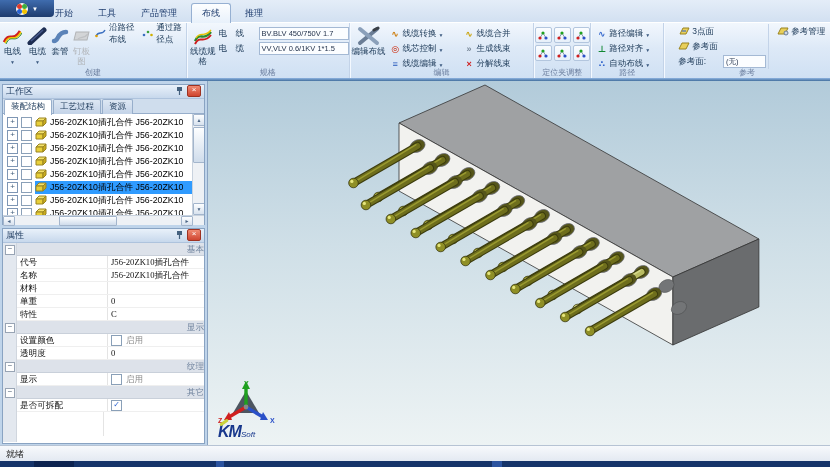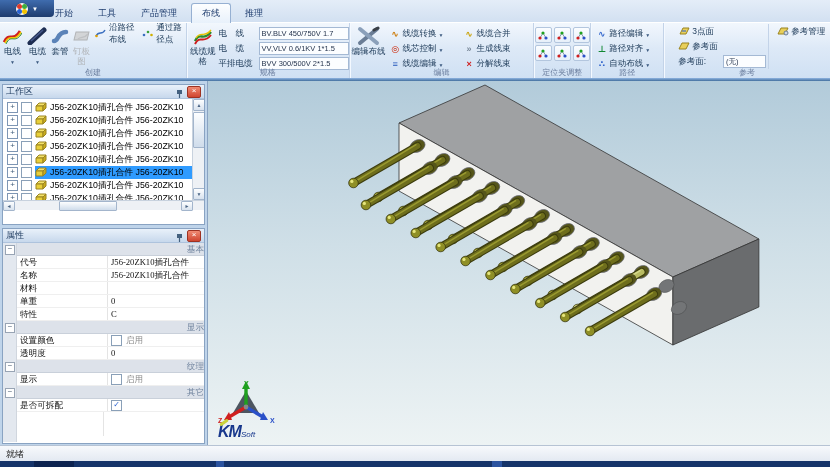--- a/index.html
+++ b/index.html
@@ -46,21 +46,21 @@
   .speclabel{width:37px;font-size:8.5px;color:#24405e;white-space:nowrap;}
   .specfield{width:84px;height:11px;line-height:11px;border:1px solid #a4b9d4;background:#fbfdff;
     font-size:7.5px;color:#26354e;padding:0 2px;white-space:nowrap;overflow:hidden;}
   .clampbtn{width:15px;height:14px;border:1px solid #b3c6de;border-radius:2px;
     background:linear-gradient(#fbfdff,#e7f0fa);display:flex;align-items:center;justify-content:center;margin:0 1px;}
   #ribline{position:absolute;left:0;top:78px;width:830px;height:3px;
     background:linear-gradient(#8fb4e0,#44709f);}
   
   #leftpane{position:absolute;left:0;top:81px;width:207px;height:364px;background:#bfd4ea;}
   .panel{position:absolute;left:2px;right:2px;border:1px solid #89a3c2;background:#fff;}
-  .phead{height:13px;background:linear-gradient(#e9f1fa,#c7d8ec);display:flex;align-items:flex-end;
+  .phead{height:13px;background:linear-gradient(#e9f1fa,#c7d8ec);display:flex;align-items:flex-start;
     padding:0 3px;color:#1d3a5f;border-bottom:1px solid #aec3dd;}
   .phead .ptitle{flex:1;}
   .pinbtn{width:11px;height:10px;display:flex;align-items:center;justify-content:center;margin-right:2px;}
   .closebtn{width:12px;height:10px;background:linear-gradient(#f08a72,#cf4530);border:1px solid #9e3222;
     border-radius:2px;color:#fff;font-size:8px;line-height:8px;text-align:center;}
   
   #ws{top:3px;height:139px;}
   #wstabs{height:14px;background:#cfdded;display:flex;border-bottom:1px solid #97aecb;padding-left:1px;}
   .wstab{padding:1px 6px 0 6px;font-size:8.5px;color:#233f5e;background:linear-gradient(#dde7f3,#c3d3e8);
     border:1px solid #97aecb;border-bottom:none;margin-right:1px;border-radius:2px 2px 0 0;height:13px;}
@@ -221,24 +221,20 @@
       </div>
       <div id="specrows" style="display:flex;flex-direction:column;gap:1px;padding-top:2px;">
           <div class="specrow">
             <span class="speclabel">电　线</span>
             <span class="specfield">BV.BLV 450/750V 1.7</span>
           </div>
           <div class="specrow">
             <span class="speclabel">电　缆</span>
             <span class="specfield">VV,VLV 0.6/1KV 1*1.5</span>
           </div>
-          <div class="specrow">
-            <span class="speclabel">平排电缆</span>
-            <span class="specfield">BVV 300/500V 2*1.5</span>
-          </div>
         </div>
     </div>
     <div class="glabel">规格</div>
   </div>
 
   <div class="rgroup" style="width:184px">
     <div class="gcontent">
       <div class="bigbtn" style="width:38px">
         <span class="bicon">
           <svg width="24" height="20">
@@ -405,20 +401,25 @@
     <div class="phead">
       <span class="ptitle">工作区</span>
       <span class="pinbtn">
         <svg width="9" height="9">
             <rect x="2" y="1" width="5" height="4" fill="#44617f"></rect>
             <path d="M4.5 5 V9" stroke="#44617f" stroke-width="1.2"></path>
           </svg>
       </span>
       <span class="closebtn">×</span>
     </div>
+    <div id="wstabs">
+        <div class="wstab active">装配结构</div>
+        <div class="wstab">工艺过程</div>
+        <div class="wstab">资源</div>
+      </div>
     <div id="tree">
       <div id="treerows" style="position:absolute;left:0;top:2px;right:11px;">
           <div class="trow">
             <span class="texp">+</span>
             <span class="tchk"></span>
             <span class="tsel">
               <span><svg width="12" height="10">
                   <polygon points="1,4 4,1 11,1 8,4" fill="#f4e26a" stroke="#9a8420"></polygon>
                   <polygon points="1,4 8,4 8,9 1,9" fill="#e8cf3a" stroke="#9a8420"></polygon>
                   <polygon points="8,4 11,1 11,6 8,9" fill="#c9ac1f" stroke="#9a8420"></polygon>

